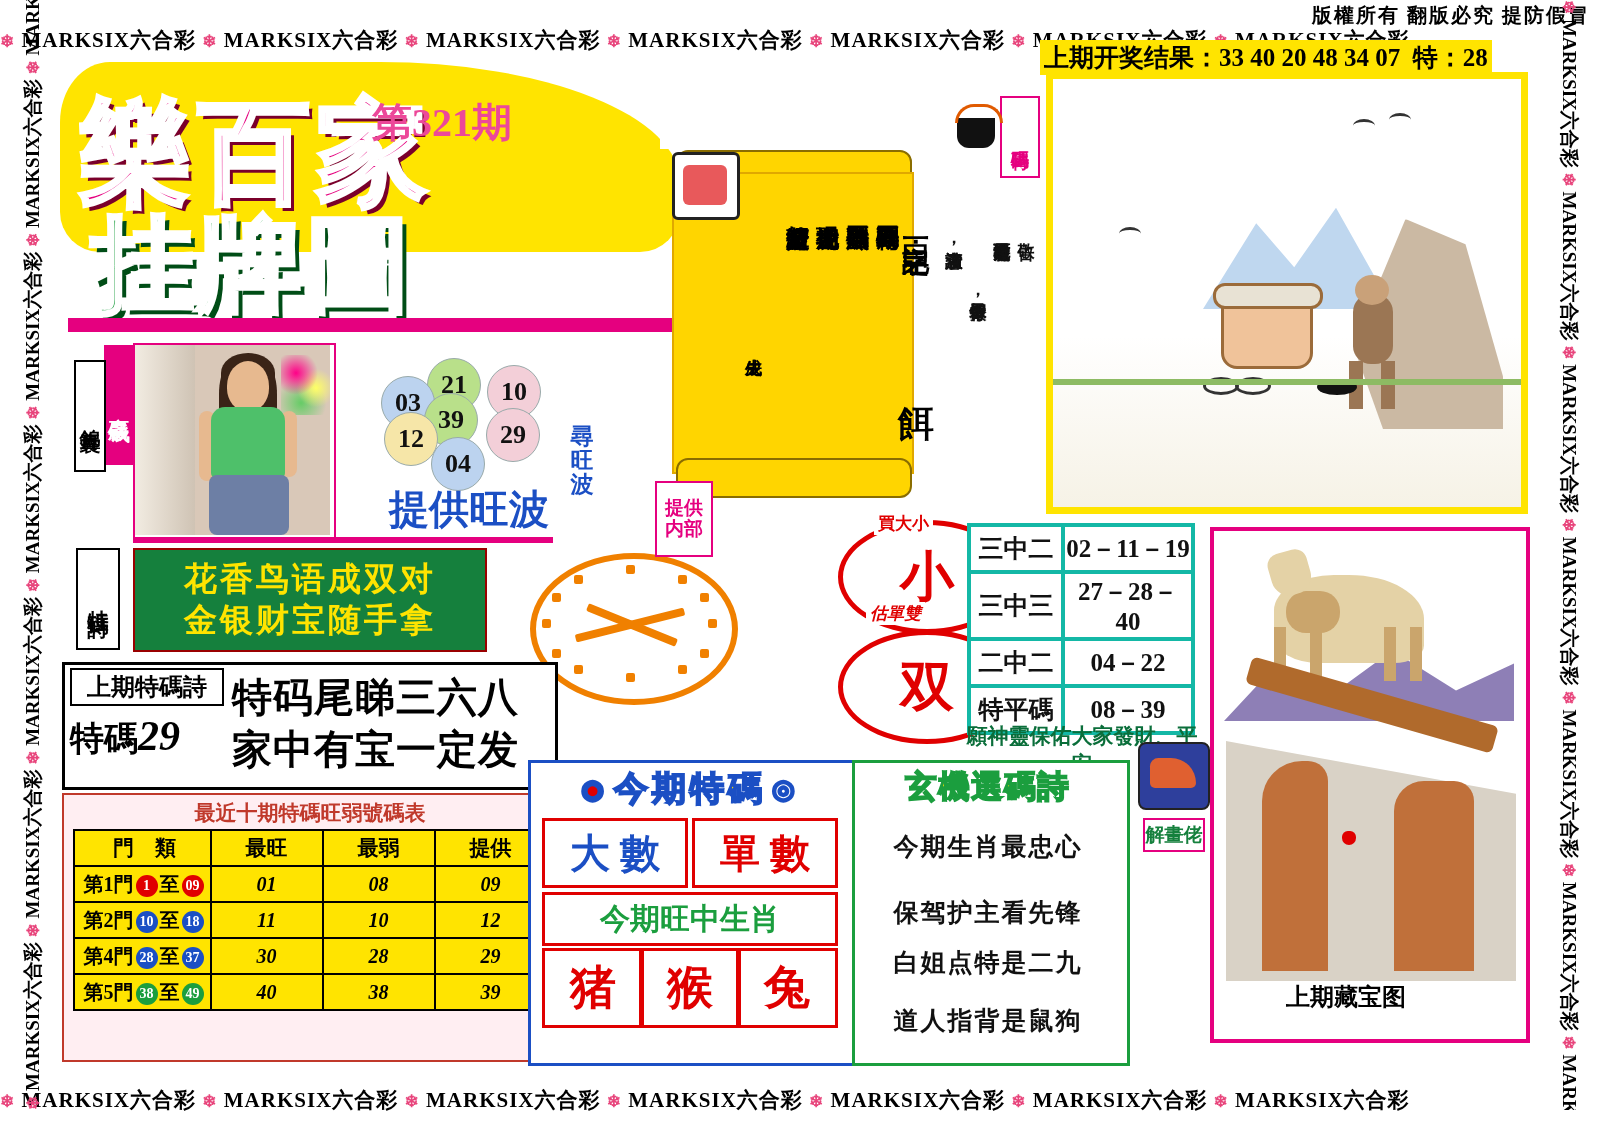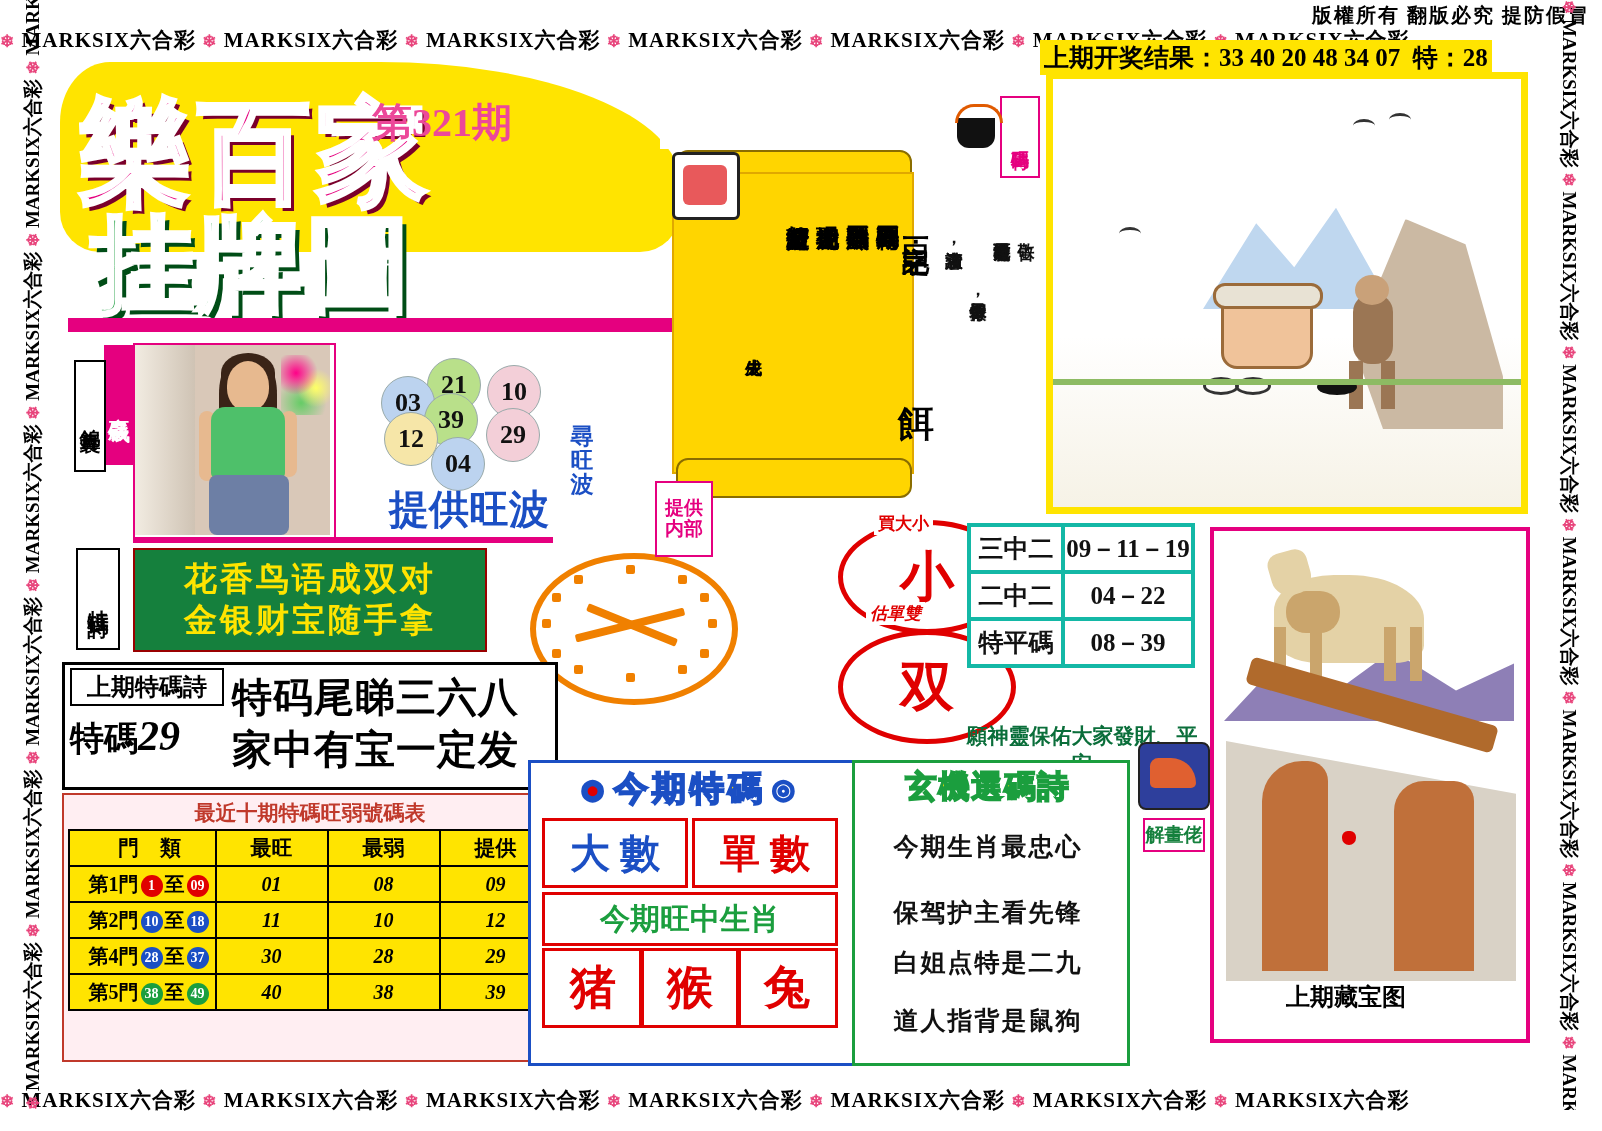--- a/index.html
+++ b/index.html
@@ -66,21 +66,21 @@
   .temacode{position:absolute;left:70px;top:712px;font-family:"Liberation Serif",serif;font-weight:bold;font-size:34px;}
   .temacode .n{font-size:42px;font-style:italic;}
   .lastpoem{position:absolute;left:232px;top:672px;font-family:"Liberation Serif",serif;font-weight:bold;font-size:40px;line-height:1.3;letter-spacing:1px;}
 
   
   .tbl-wrap{position:absolute;left:62px;top:793px;width:492px;height:265px;background:#ffeef2;border:2px solid #c0392b;}
   .tbl-title{text-align:center;font-family:"Liberation Serif",serif;font-weight:bold;font-size:21px;color:#c0392b;padding:4px 0 2px;}
   table.main{border-collapse:collapse;margin:0 auto;background:#ffe400;}
   table.main td,table.main th{border:2px solid #000;font-family:"Liberation Serif",serif;font-weight:bold;font-size:20px;text-align:center;height:32px;}
   table.main th{font-size:21px;background:#ffe400;}
-  .cell-men{width:128px;text-align:left;padding-left:16px;border-radius:11px;}
+  .cell-men{width:128px;text-align:left;padding-left:6px;border-radius:11px;}
   .badge{display:inline-block;width:22px;height:22px;line-height:22px;border-radius:50%;font-size:14px;color:#fff;text-align:center;vertical-align:middle;margin:0 2px;}
   .b-red{background:#e00000;}
   .b-blue{background:#1b4fc4;}
   .b-green{background:#1b9e3e;}
   .ital{font-style:italic;}
 
   
   .scroll{position:absolute;left:672px;top:172px;width:238px;height:298px;background:#ffd500;border:2px solid #e0a800;}
   .scroll-cap{position:absolute;background:#ffd500;border:2px solid #8a6d00;border-radius:12px;}
   .scroll-txt{position:absolute;font-family:"Liberation Serif",serif;font-weight:bold;color:#000;writing-mode:vertical-rl;text-orientation:upright;line-height:1.1;}
@@ -287,21 +287,25 @@
   <div class="stamp-label" style="left:874px;top:512px;">買大小</div>
   <div class="stamp" style="left:838px;top:630px;">
     <span class="big">双</span>
   </div>
   <div class="stamp-label" style="left:866px;top:602px;font-style:italic;">估單雙</div>
 
   <table class="mtbl">
       <tbody id="tbody-mini">
         <tr>
           <td class="k">三中二</td>
-          <td>09－11－19</td>
+          <td>02－11－19</td>
+        </tr>
+        <tr>
+          <td class="k">三中三</td>
+          <td>27－28－40</td>
         </tr>
         <tr>
           <td class="k">二中二</td>
           <td>04－22</td>
         </tr>
         <tr>
           <td class="k">特平碼</td>
           <td>08－39</td>
         </tr>
       </tbody>

